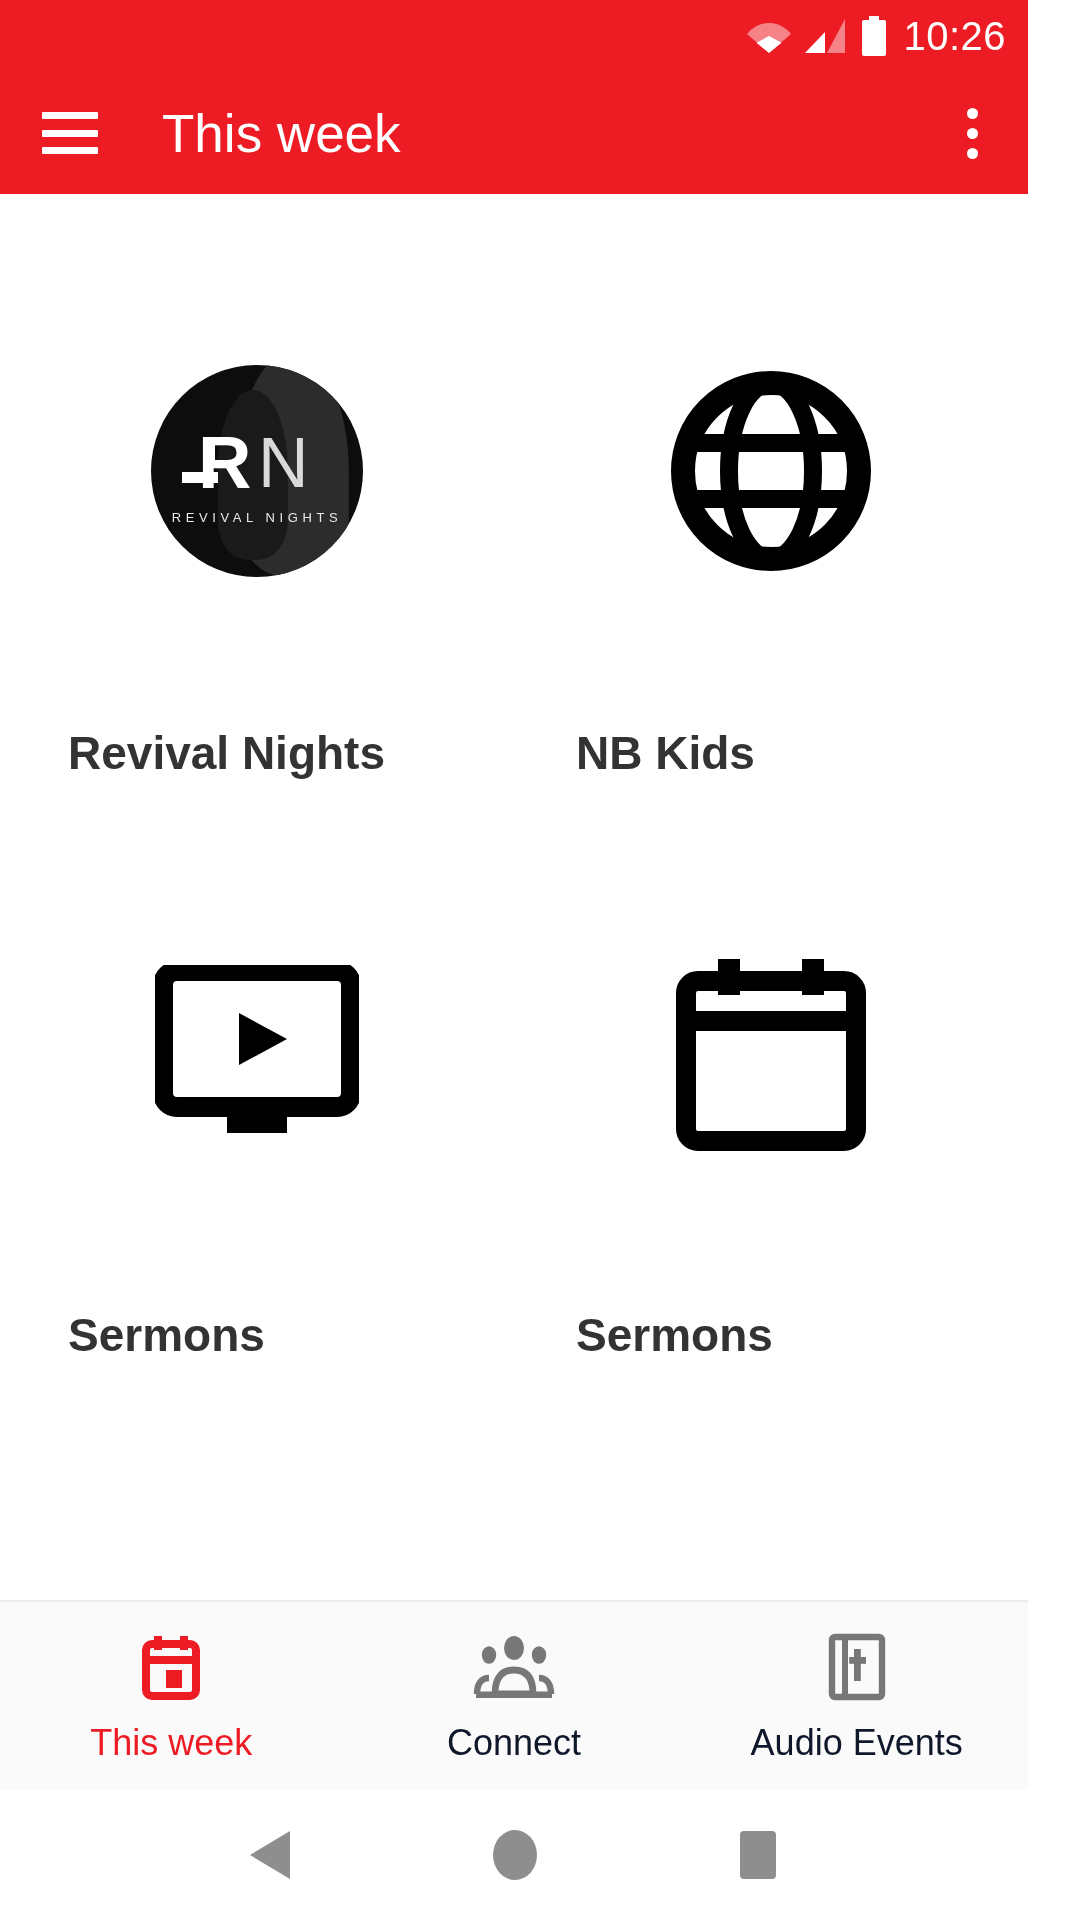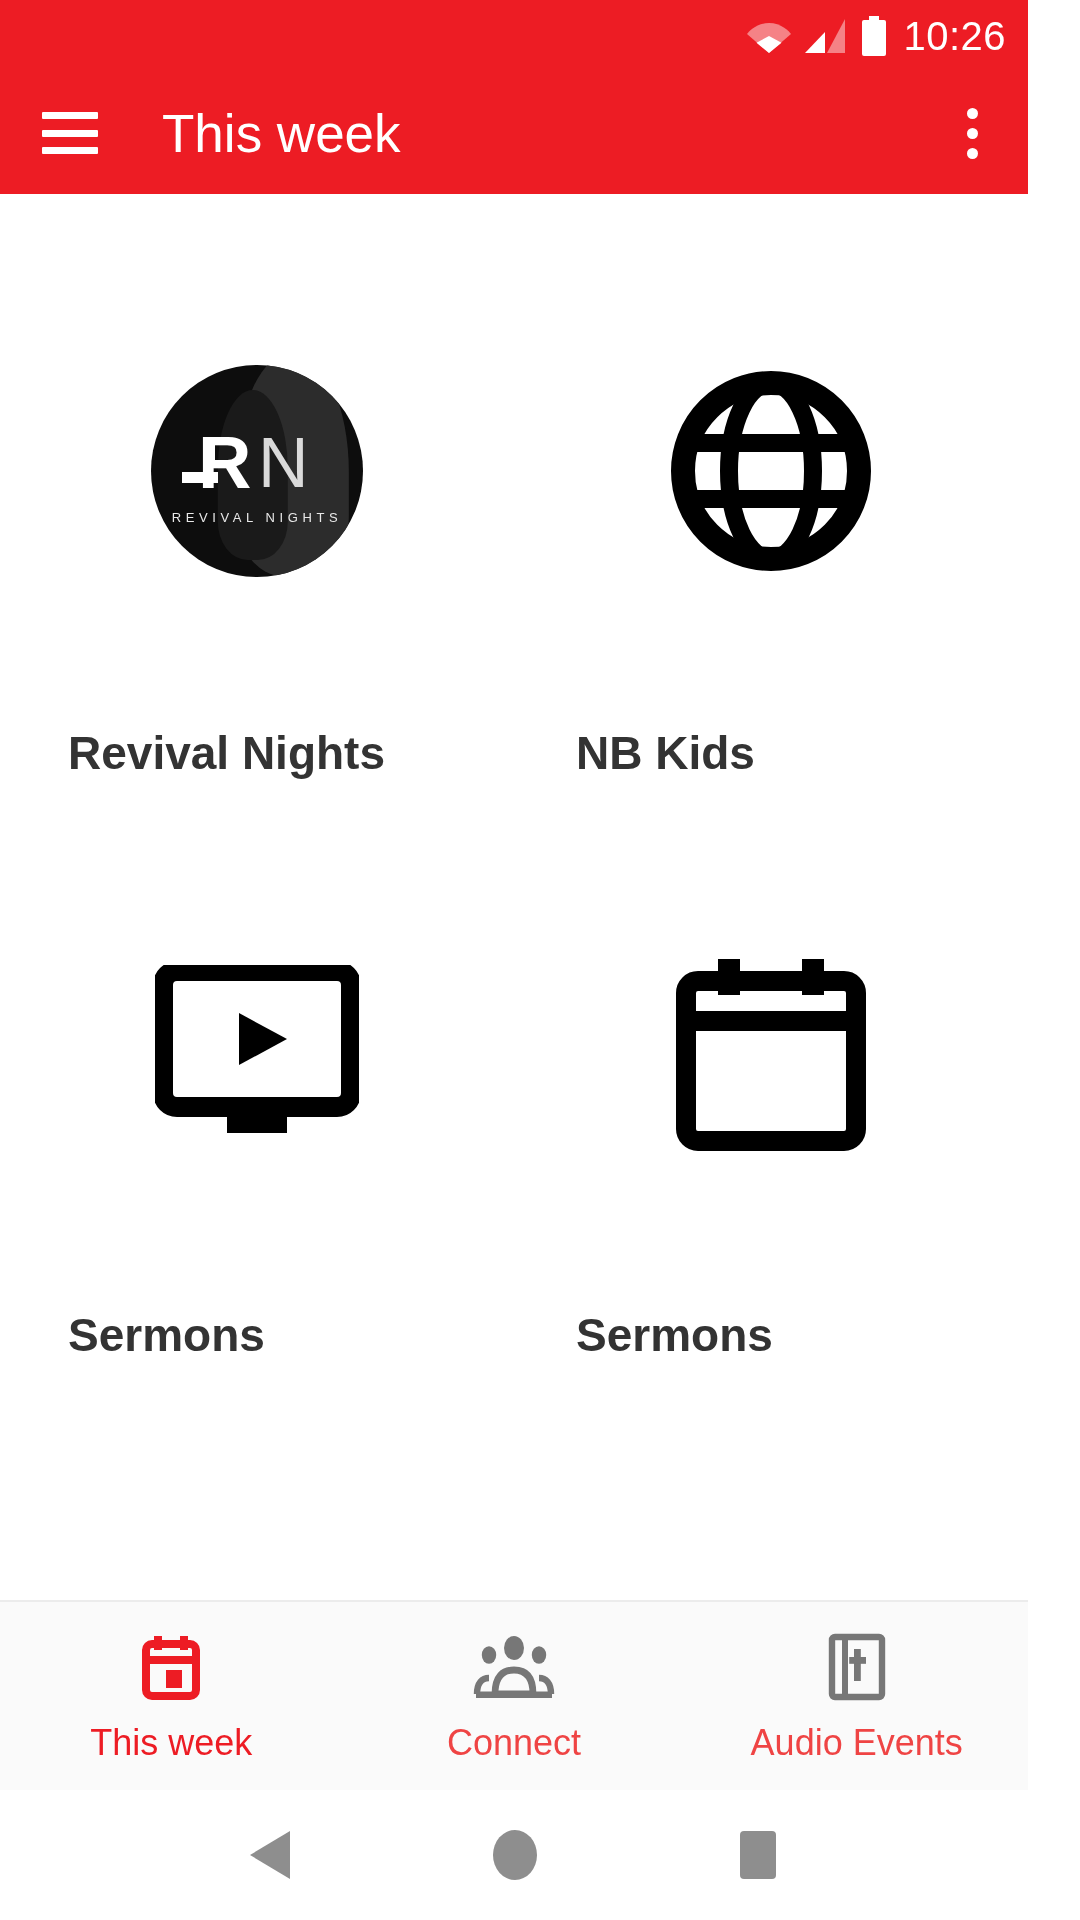--- a/index.html
+++ b/index.html
@@ -186,21 +186,21 @@
   .tab {
     flex:1 1 0;
     display:flex; flex-direction:column;
     align-items:center; justify-content:center;
     gap:22px;
     cursor:pointer;
   }
   .tab .ticon { height:72px; display:flex; align-items:center; }
   .tab .tlabel {
     font-size:36px;
-    color:#ef4444;
+    color:#0f172a;
     line-height:1;
   }
   .tab.active .tlabel { color:#ED1C24; }
 
   
   .navbar {
     height:130px;
     background:#ffffff;
     display:flex; align-items:center; justify-content:space-around;
     padding:0 150px;

